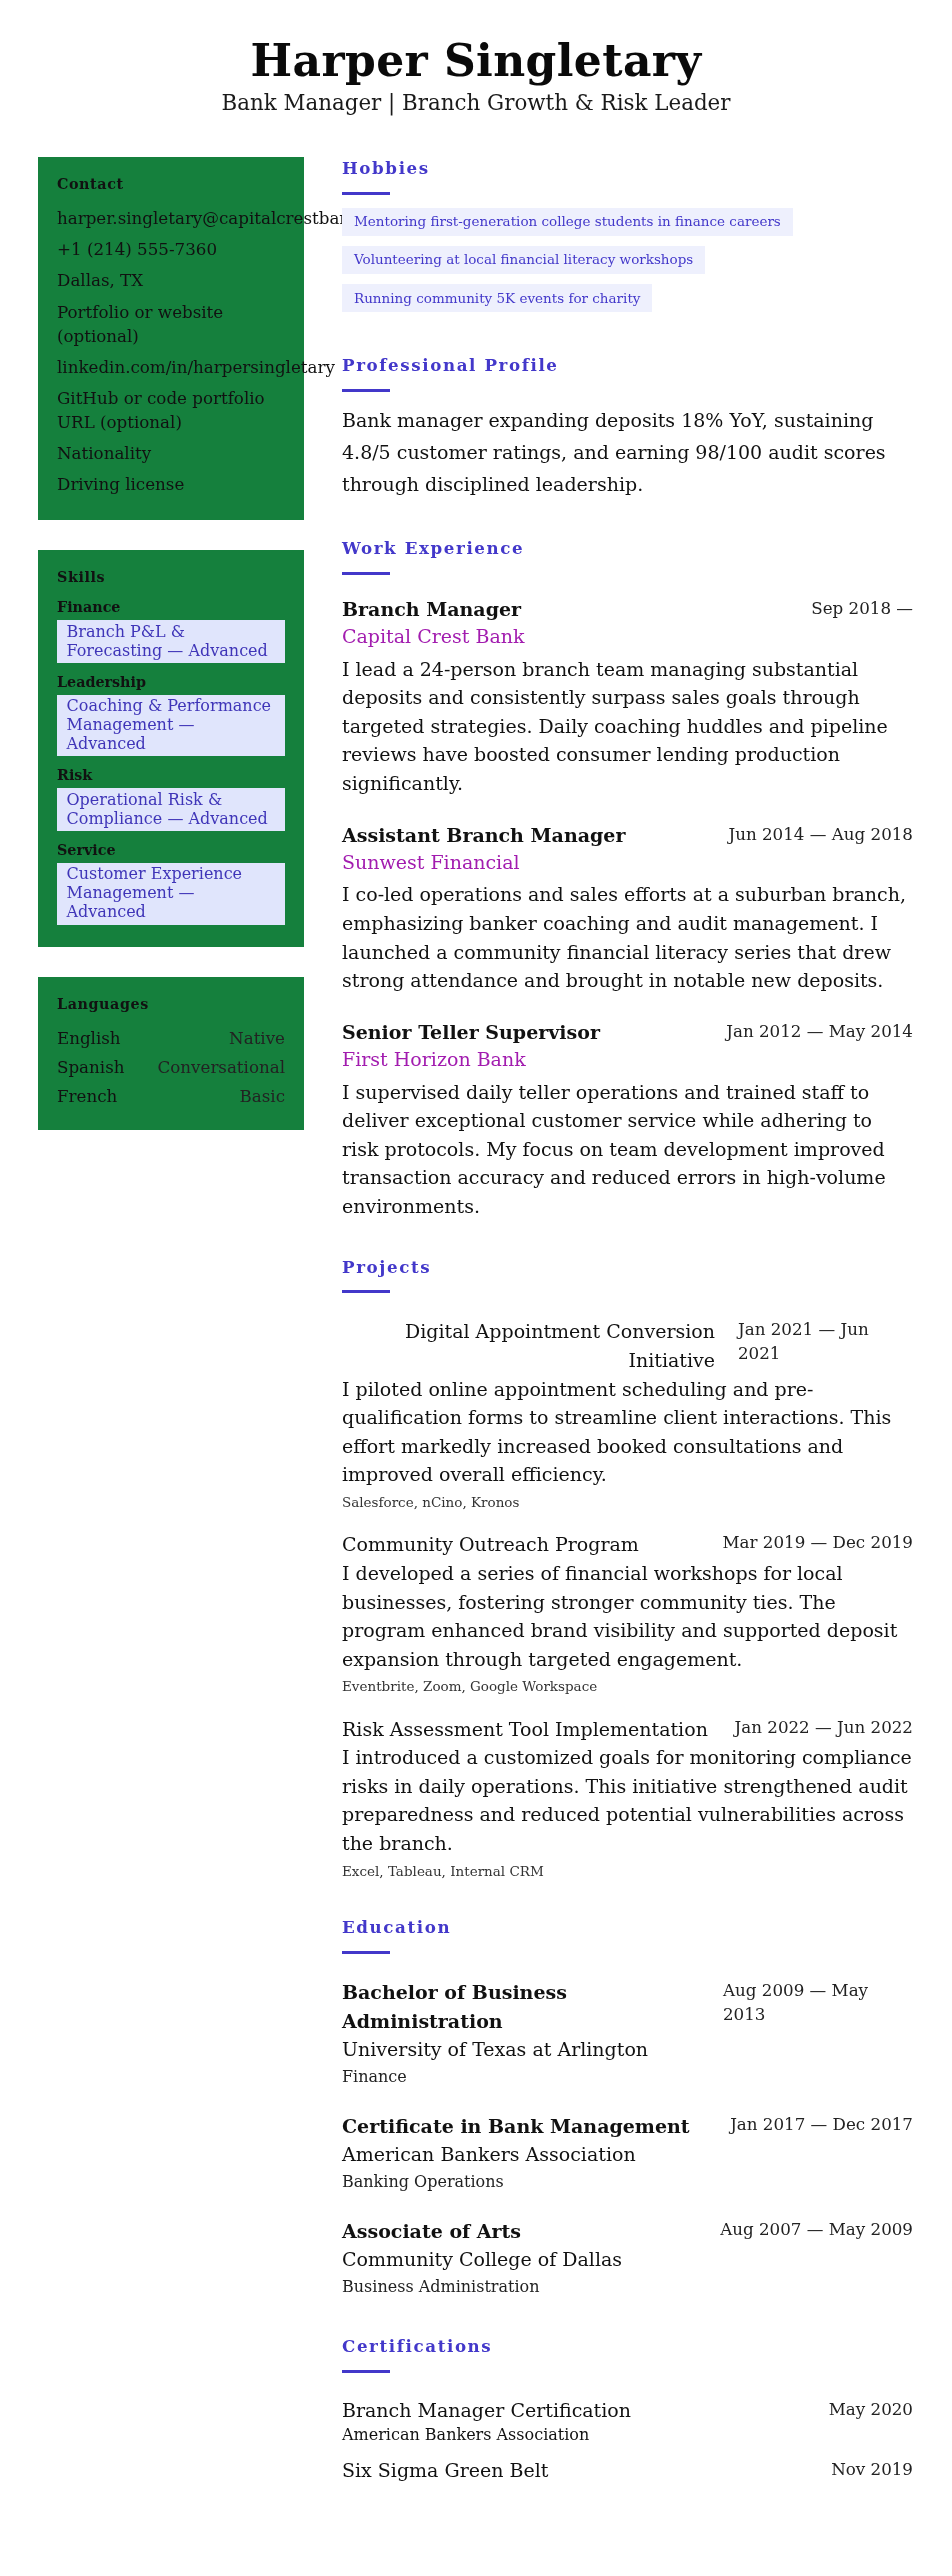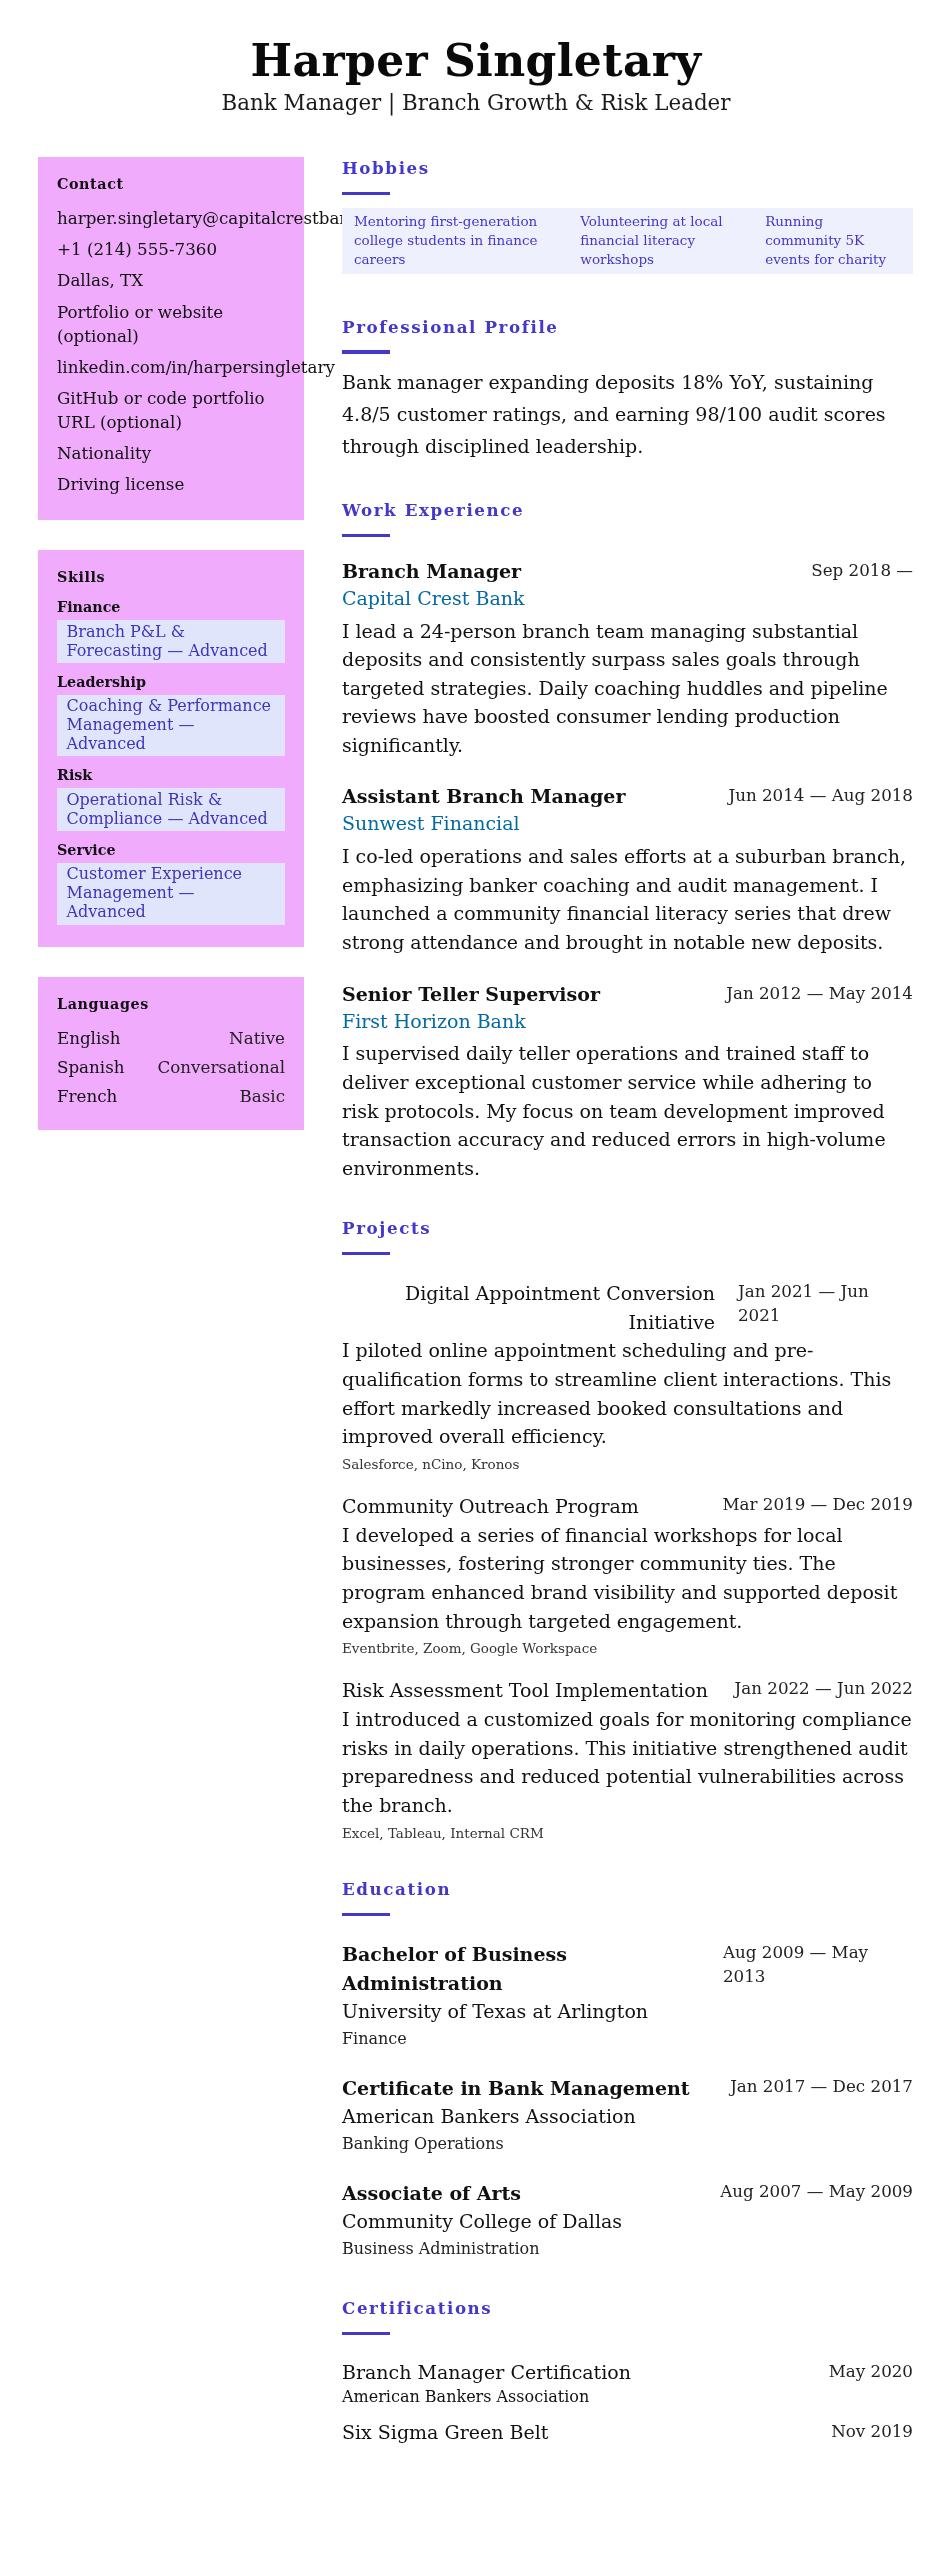--- a/index.html
+++ b/index.html
@@ -28,21 +28,21 @@
   .layout {
     position: absolute;
     top: 157px;
     left: 38px;
     width: 875px;
     display: flex;
     gap: 38px;
   }
   .sidebar { width: 266px; flex: none; }
   .side-box {
-    background: #f0abfc;
+    background: #15803d;
     padding: 19px 19px 19px 19px;
     margin-bottom: 30px;
   }
   .side-title {
     font-weight: bold;
     font-size: 14.3px;
     letter-spacing: 0.6px;
     margin-bottom: 14.3px;
     color: #111;
   }
@@ -97,21 +97,21 @@
   }
   .hobby-chip {
     display: inline-block;
     background: #eef0fd;
     color: #4338ca;
     font-size: 13.5px;
     line-height: 19px;
     padding: 4.8px 12px 4.8px 12px;
     margin-bottom: 9.5px;
   }
-  .hobby-list { display: flex; align-items: flex-start; margin-top: -1.6px; }
+  .hobby-list { display: flex; flex-direction: column; align-items: flex-start; margin-top: -1.6px; }
   .summary {
     font-size: 19px;
     line-height: 32px;
     color: #111;
     margin-top: -1.6px;
   }
   .entry { margin-bottom: 24px; }
   .entry-head { display: flex; justify-content: space-between; align-items: flex-start; }
   .role {
     font-weight: bold;
@@ -122,21 +122,21 @@
   .dates {
     font-size: 16.7px;
     line-height: 24px;
     color: #222;
     text-align: right;
     flex: none;
   }
   .company {
     font-size: 19px;
     line-height: 27px;
-    color: #0369a1;
+    color: #a21caf;
   }
   .desc {
     font-size: 19px;
     line-height: 28.6px;
     color: #111;
     margin-top: 4.8px;
   }
   .proj-title {
     font-size: 19px;
     line-height: 28.6px;

